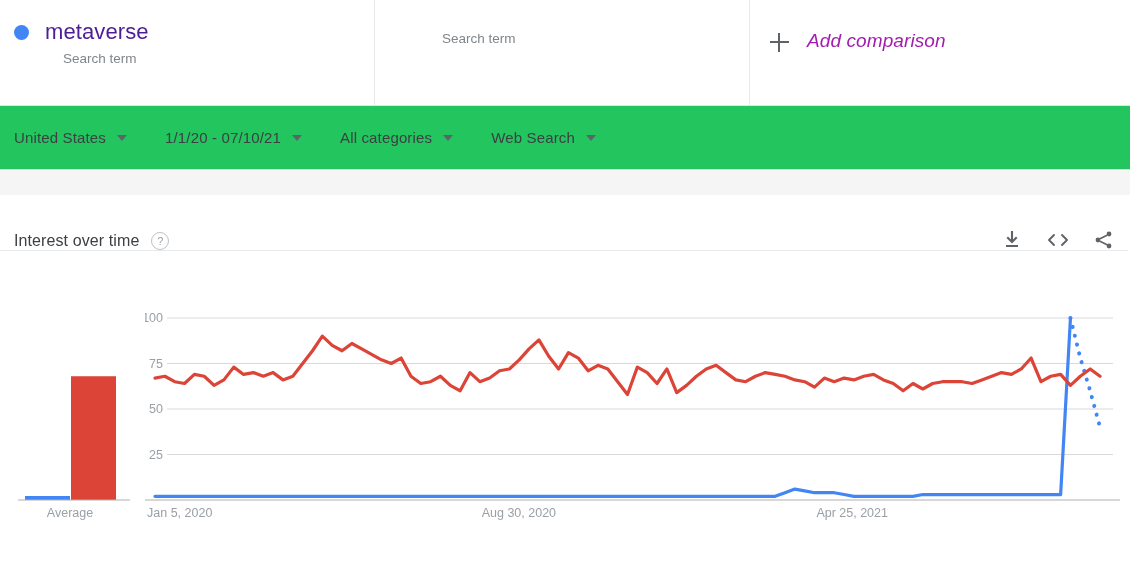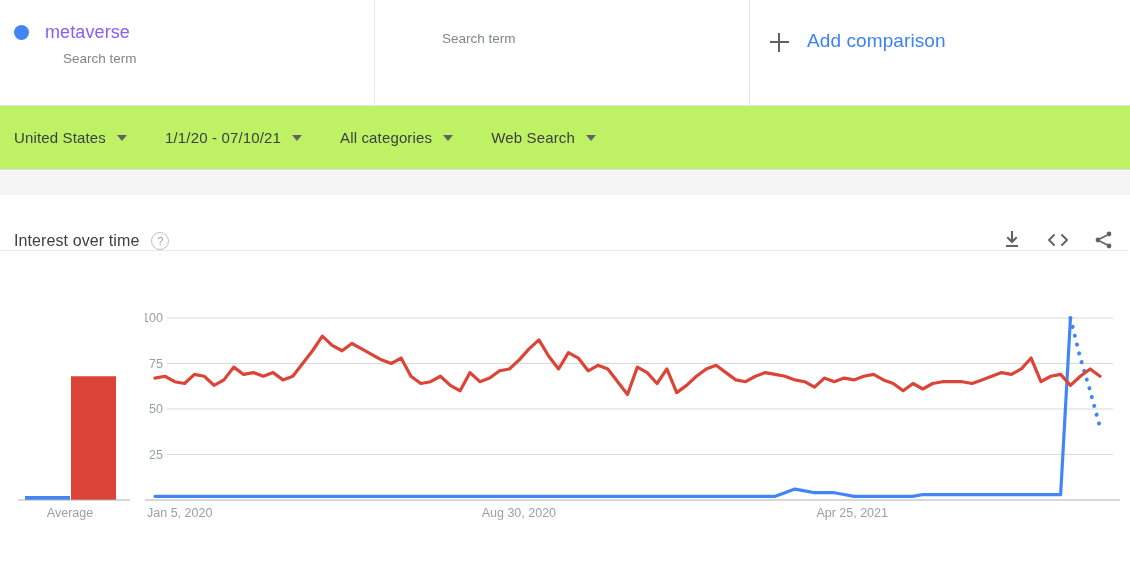--- a/index.html
+++ b/index.html
@@ -29,49 +29,49 @@
   }
   .term-card:nth-child(2) { padding-left: 18px; }
   .term-head { display: flex; align-items: center; }
   .dot {
     width: 15px; height: 15px; border-radius: 50%;
     flex: 0 0 15px; margin-right: 16px;
   }
   .dot.blue { background: #4285f4; }
   .dot.red  { background: #db4437; }
   .term-name {
-    font-size: 18px; color: #8b5cf6; letter-spacing: .1px;
+    font-size: 22px; color: #4c1d95; letter-spacing: .1px;
     line-height: 20px;
   }
   .term-sub {
     margin-top: 9px; margin-left: 49px;
     font-size: 13.5px; color: #80868b;
   }
   .add-comparison {
     flex: 1;
     display: flex; align-items: flex-start;
     padding: 30px 0 0 20px;
   }
   .plus-icon {
     position: relative; width: 19px; height: 19px;
     margin-right: 18px; margin-top: 3px; flex: 0 0 19px;
   }
   .plus-icon::before, .plus-icon::after {
     content: ""; position: absolute; background: #5f6368;
   }
   .plus-icon::before { left: 0; top: 8px; width: 19px; height: 2px; }
   .plus-icon::after  { top: 0; left: 8px; width: 2px; height: 19px; }
-  .add-label { font-size: 19px; color: #3b82f6; letter-spacing: .1px; }
+  .add-label { font-size: 19px; color: #a21caf; letter-spacing: .1px; font-style: italic; }
 
   
   .filter-bar {
     position: absolute; top: 106px; left: 0;
     width: 1130px; height: 64px;
     display: flex; align-items: center;
-    background: #bef264;
+    background: #22c55e;
     border-bottom: 1px solid #dadce0;
     padding-left: 14px;
   }
   .filter {
     display: flex; align-items: center;
     font-size: 15px; color: #3c4043;
     margin-right: 38px;
     cursor: pointer;
     letter-spacing: .15px;
   }

